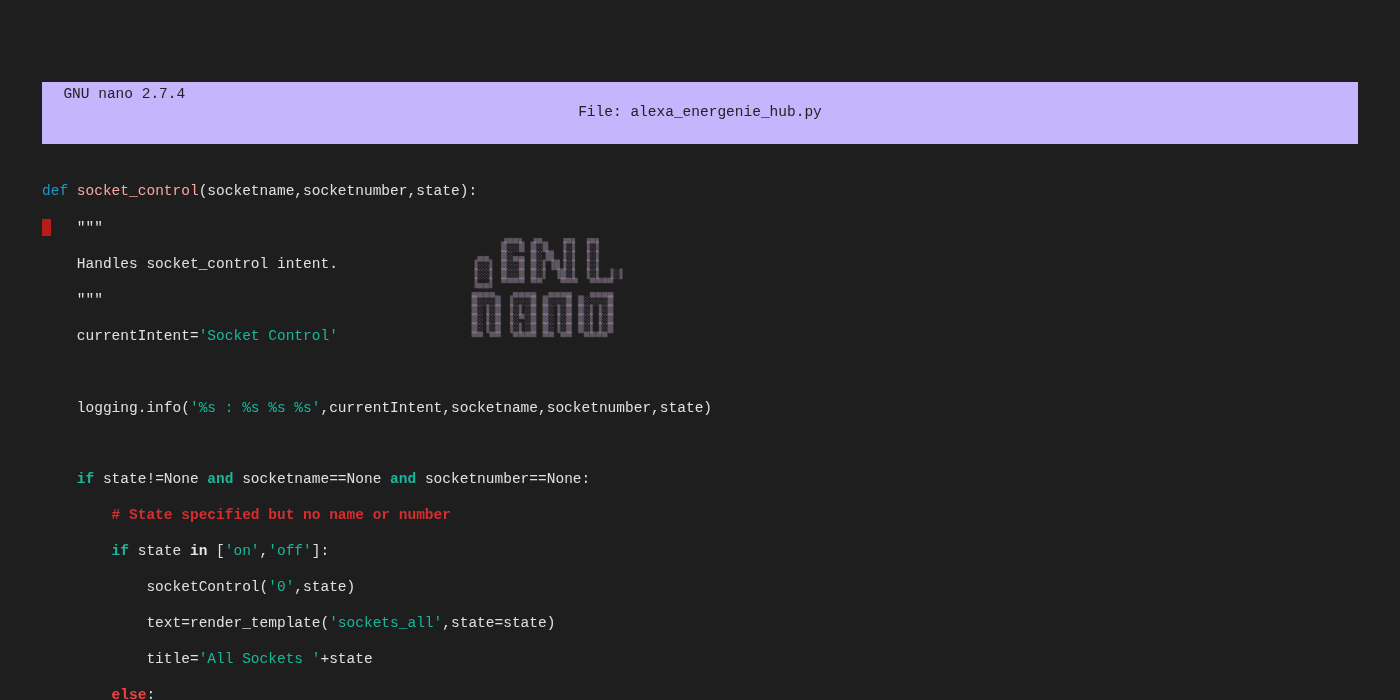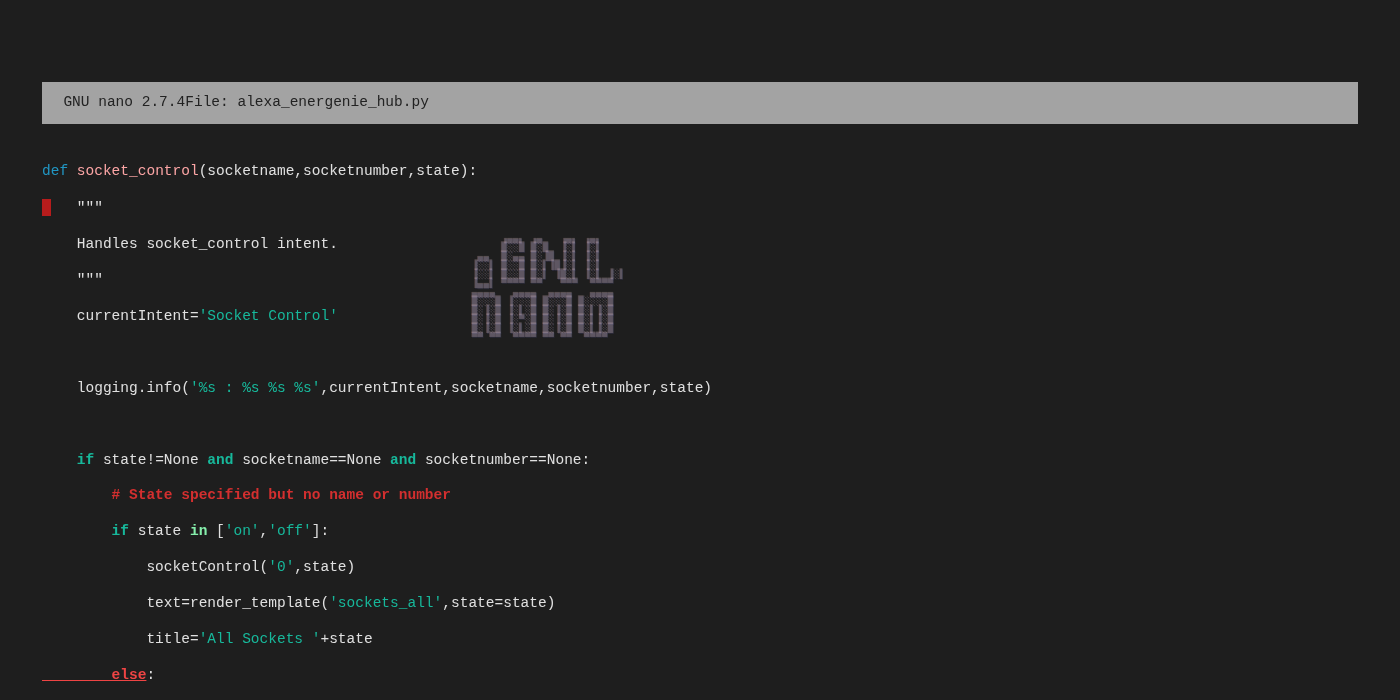--- a/index.html
+++ b/index.html
@@ -14,45 +14,46 @@
     height: 700px;
     position: relative;
   }
   .terminal {
     position: absolute;
     left: 42px;
     top: 82px;
     right: 42px;
   }
   .titlebar {
-    background: #a3a3a3;
+    background: #c4b5fd;
     color: #222;
     white-space: pre;
-    padding: 12px 4px;
+    padding: 4px 4px;
     display: flex;
+    flex-direction: column;
   }
   .titlebar .left { flex: 0 0 auto; }
-  .titlebar .center { flex: 1 1 auto; }
+  .titlebar .center { flex: 1 1 auto; text-align: center; }
   .editor {
     padding-top: 3px;
     white-space: pre;
   }
   .line { white-space: pre; }
   .cursor-block {
     background: #b71c1c;
     display: inline-block;
     width: 9px;
     height: 17px;
     vertical-align: text-bottom;
   }
   .kw-def { color: #2196c3; text-align: right; }     
   .kw-fn  { color: #fca5a5; text-align: center; }     
   .kw-if  { color: #17b89b; font-weight: bold; }
   .kw-and { color: #17b89b; font-weight: bold; }
-  .kw-in  { color: #86efac; font-weight: bold; }
+  .kw-in  { color: #e5e5e5; font-weight: bold; }
   .kw-else{ color: #ef4444; font-weight: bold; text-decoration: underline; }
   .str    { color: #17b89b; margin-top: 36px; }
   .cmt    { color: #d32f2f; font-weight: bold; margin-top: 29px; }
   .txt    { color: #e0e0e0; }
   .blank  { height: 18px; }
   .watermark {
     position: absolute;
     left: 448px;
     top: 225px;
     font-size: 9px;

